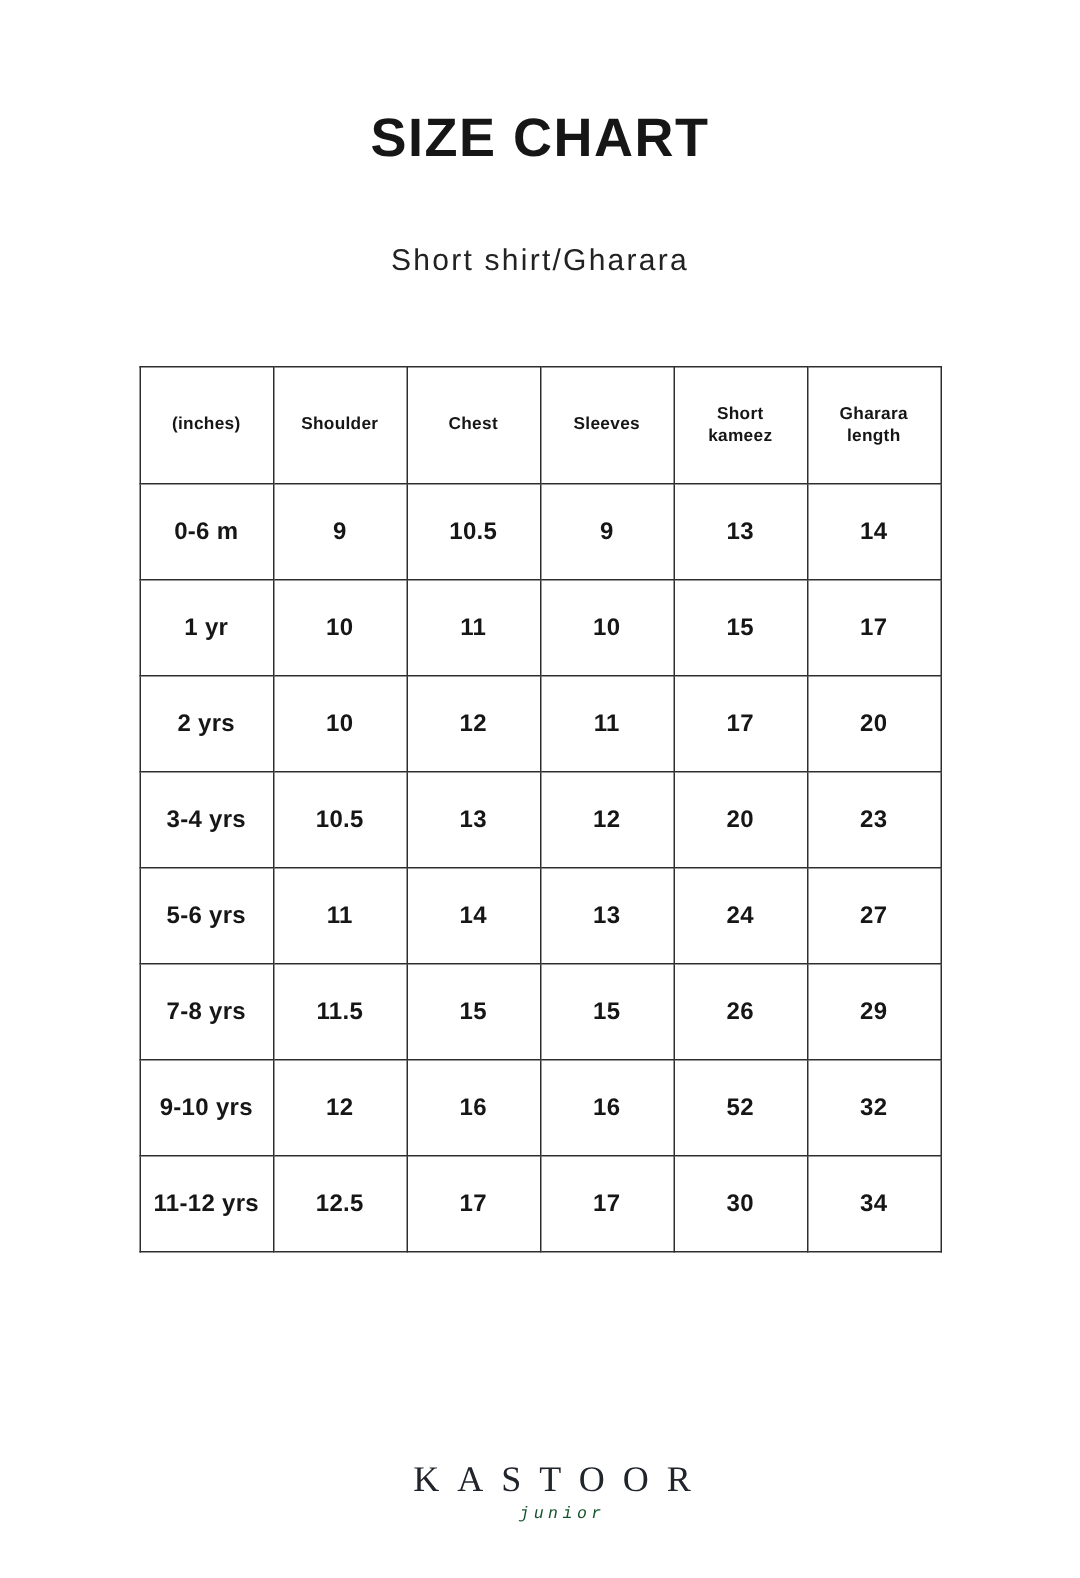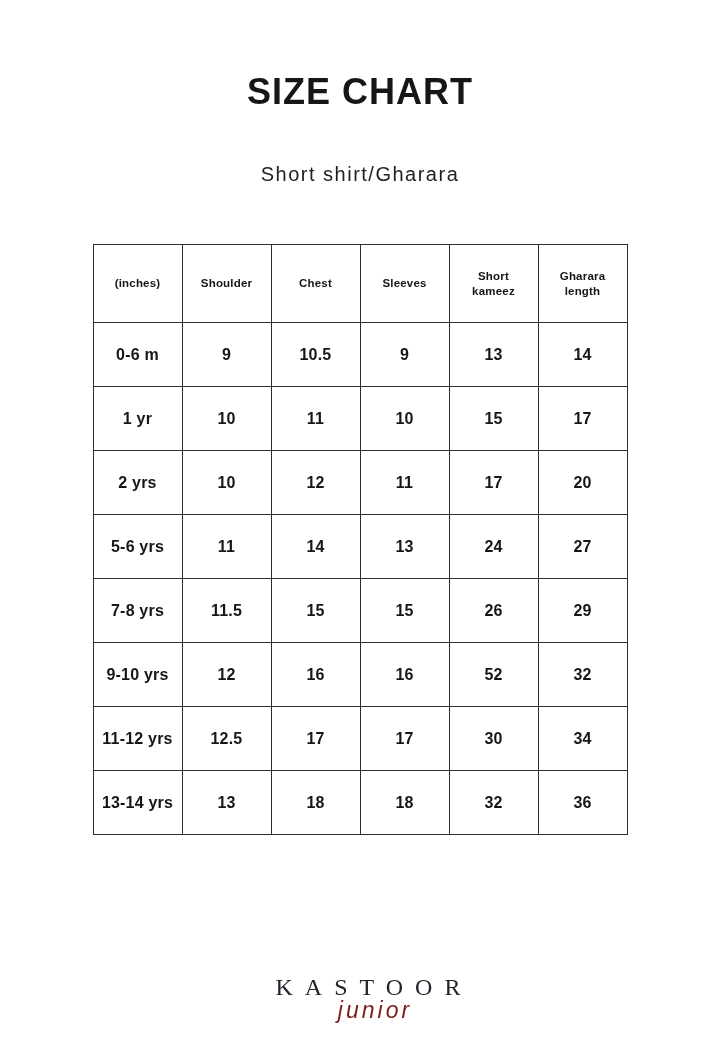--- a/index.html
+++ b/index.html
@@ -74,28 +74,28 @@
   .brand {
     font-family: "Liberation Serif", serif;
     font-size: 24px;
     line-height: 28px;
     font-weight: 400;
     letter-spacing: 12px;
     padding-left: 12px; 
     color: #20242b;
   }
   .brand-sub {
-    font-family: Liberation Sans, sans-serif;
+    font-family: Liberation Mono, monospace;
     font-style: italic;
-    font-size: 23px;
+    font-size: 11px;
     line-height: 20px;
     letter-spacing: 3px;
     padding-left: 14px;
     margin-top: -1px;
-    color: #7f1d1d;
+    color: #14532d;
   }
 </style>
 </head>
 <body>
 
 <div class="page">
 
   <h1 class="title">SIZE CHART</h1>
 
   <h2 class="subtitle">Short shirt/Gharara</h2>
@@ -130,20 +130,28 @@
         </tr>
         <tr>
           <td>2 yrs</td>
           <td>10</td>
           <td>12</td>
           <td>11</td>
           <td>17</td>
           <td>20</td>
         </tr>
         <tr>
+          <td>3-4 yrs</td>
+          <td>10.5</td>
+          <td>13</td>
+          <td>12</td>
+          <td>20</td>
+          <td>23</td>
+        </tr>
+        <tr>
           <td>5-6 yrs</td>
           <td>11</td>
           <td>14</td>
           <td>13</td>
           <td>24</td>
           <td>27</td>
         </tr>
         <tr>
           <td>7-8 yrs</td>
           <td>11.5</td>
@@ -161,28 +169,20 @@
           <td>32</td>
         </tr>
         <tr>
           <td>11-12 yrs</td>
           <td>12.5</td>
           <td>17</td>
           <td>17</td>
           <td>30</td>
           <td>34</td>
         </tr>
-        <tr>
-          <td>13-14 yrs</td>
-          <td>13</td>
-          <td>18</td>
-          <td>18</td>
-          <td>32</td>
-          <td>36</td>
-        </tr>
       </tbody>
   </table>
 
   <div class="logo">
     <div class="brand">KASTOOR</div>
     <div class="brand-sub">junior</div>
   </div>
 
 </div>
 

